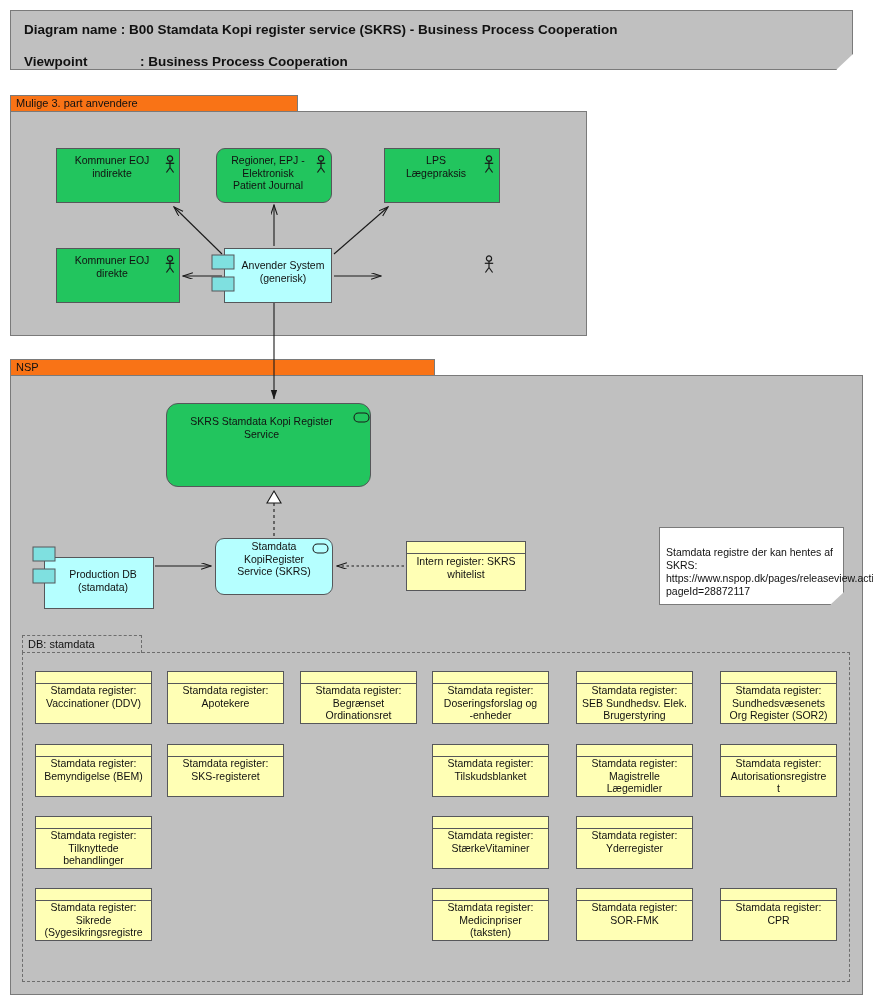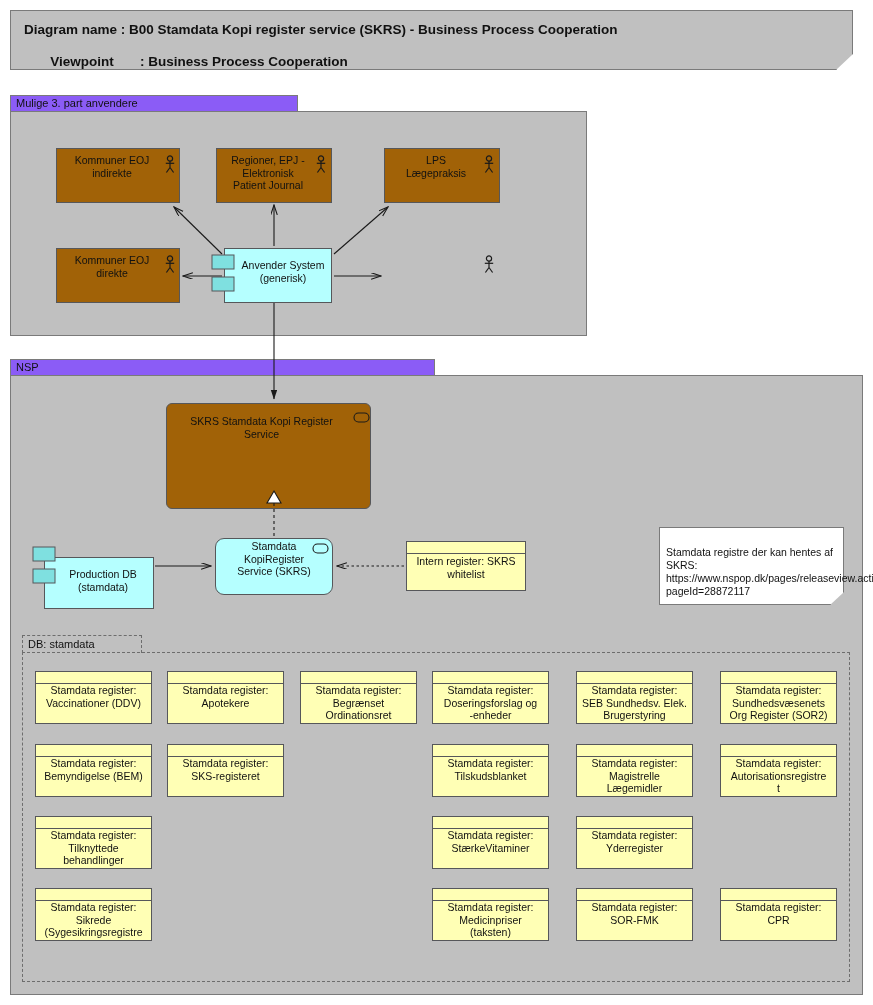--- a/index.html
+++ b/index.html
@@ -10,40 +10,40 @@
 
   
   .title-banner{position:absolute;left:10px;top:10px;width:843px;height:60px;
       background:#c0c0c0;border:1px solid #7a7a7a;box-sizing:border-box;}
   .title-banner .fold{position:absolute;right:-1px;bottom:-1px;width:16px;height:16px;
       background:#ffffff;clip-path:polygon(100% 0,100% 100%,0 100%);
       border-left:1px solid #7a7a7a;}
   .title-line{position:absolute;font-weight:bold;font-size:13.5px;white-space:pre;}
   .title-line.l1{left:13px;top:11px;}
   .title-line.l2{left:13px;top:31px;margin-top:12px;}
-  .tl-key{display:inline-block;text-align:center;}
+  .tl-key{display:inline-block;}
   .tl-val{display:inline-block;}
 
   
   .group{position:absolute;background:#c0c0c0;border:1px solid #7a7a7a;
       box-sizing:border-box;}
-  .group-tab{position:absolute;background:#8b5cf6;border:1px solid #7a7a7a;
+  .group-tab{position:absolute;background:#f97316;border:1px solid #7a7a7a;
       box-sizing:border-box;height:25px;font-size:11px;line-height:15px;
       padding-left:5px;color:#111;white-space:nowrap;}
 
   
   .group-dashed{position:absolute;border:1px dashed #6d6d6d;box-sizing:border-box;
       background:transparent;}
   .group-dashed-tab{position:absolute;border:1px dashed #6d6d6d;box-sizing:border-box;
       height:18px;font-size:11px;line-height:16px;padding-left:5px;white-space:nowrap;
       border-bottom:none;background:transparent;}
 
   
   .el{position:absolute;box-sizing:border-box;border:1px solid #56575a;}
-  .el-yellow{background:#a16207;}
+  .el-yellow{background:#22c55e;}
   .el-cyan{background:#b5ffff;}
 
   .el-label{position:absolute;left:0;right:0;text-align:center;
       font-size:10.5px;line-height:12.6px;color:#111;
       overflow:hidden;white-space:pre-line;}
 
   
   .actor-label{top:5px;padding:0 16px 0 4px;}
 
   
@@ -76,21 +76,21 @@
     <div class="fold"></div>
   </div>
 
   <div class="group-tab" style="left:10px;top:95px;width:288px;">Mulige 3. part anvendere</div>
   <div class="group" style="left:10px;top:111px;width:577px;height:225px;"></div>
 
   <div class="el el-yellow" style="left:56px;top:148px;width:124px;height:55px;">
     <div class="el-label actor-label">Kommuner EOJ
 indirekte</div>
   </div>
-  <div class="el el-yellow" style="left:216px;top:148px;width:116px;height:55px;">
+  <div class="el el-yellow" style="left:216px;top:148px;width:116px;height:55px;border-radius:9px;">
     <div class="el-label actor-label">Regioner, EPJ -
 Elektronisk
 Patient Journal</div>
   </div>
   <div class="el el-yellow" style="left:384px;top:148px;width:116px;height:55px;">
     <div class="el-label actor-label">LPS
 Lægepraksis</div>
   </div>
 
   <div class="el el-yellow" style="left:56px;top:248px;width:124px;height:55px;">
@@ -99,21 +99,21 @@
   </div>
 
   <div class="el el-cyan" style="left:224px;top:248px;width:108px;height:55px;text-decoration:underline;">
     <div class="el-label" style="top:10px;left:10px;">Anvender System
 (generisk)</div>
   </div>
 
   <div class="group-tab" style="left:10px;top:359px;width:425px;">NSP</div>
   <div class="group" style="left:10px;top:375px;width:853px;height:620px;"></div>
 
-  <div class="el el-yellow" style="left:166px;top:403px;width:205px;height:106px;border-radius:6px;">
+  <div class="el el-yellow" style="left:166px;top:403px;width:205px;height:84px;border-radius:12px;">
     <div class="el-label" style="top:11px;padding:0 18px 0 4px;">SKRS Stamdata Kopi Register
 Service</div>
   </div>
 
   <div class="el el-cyan" style="left:44px;top:540px;width:110px;height:52px;margin-top:17px;">
     <div class="el-label" style="top:10px;left:8px;">Production DB
 (stamdata)</div>
   </div>
 
   <div class="el el-cyan" style="left:215px;top:538px;width:118px;height:57px;border-radius:9px;">

